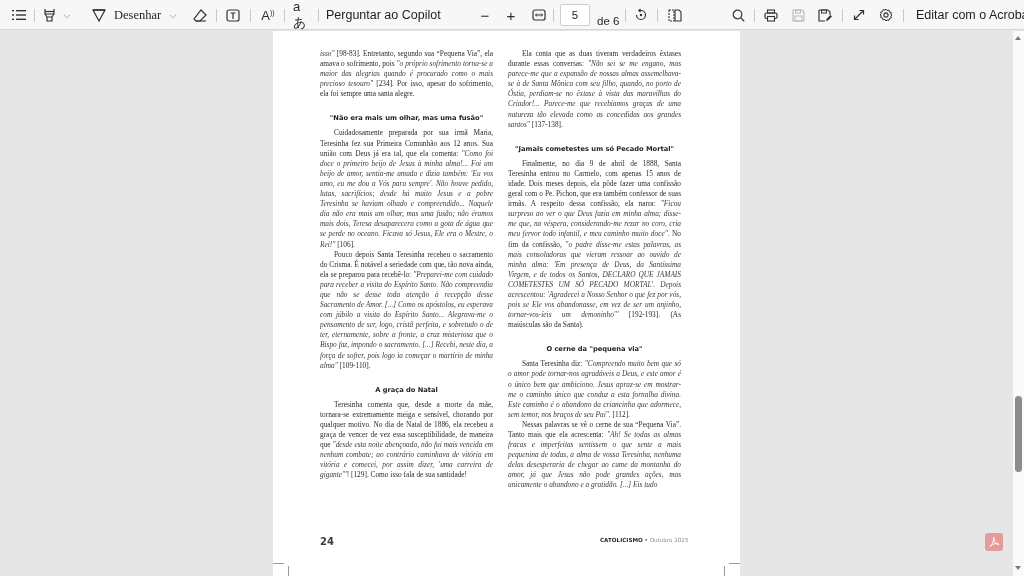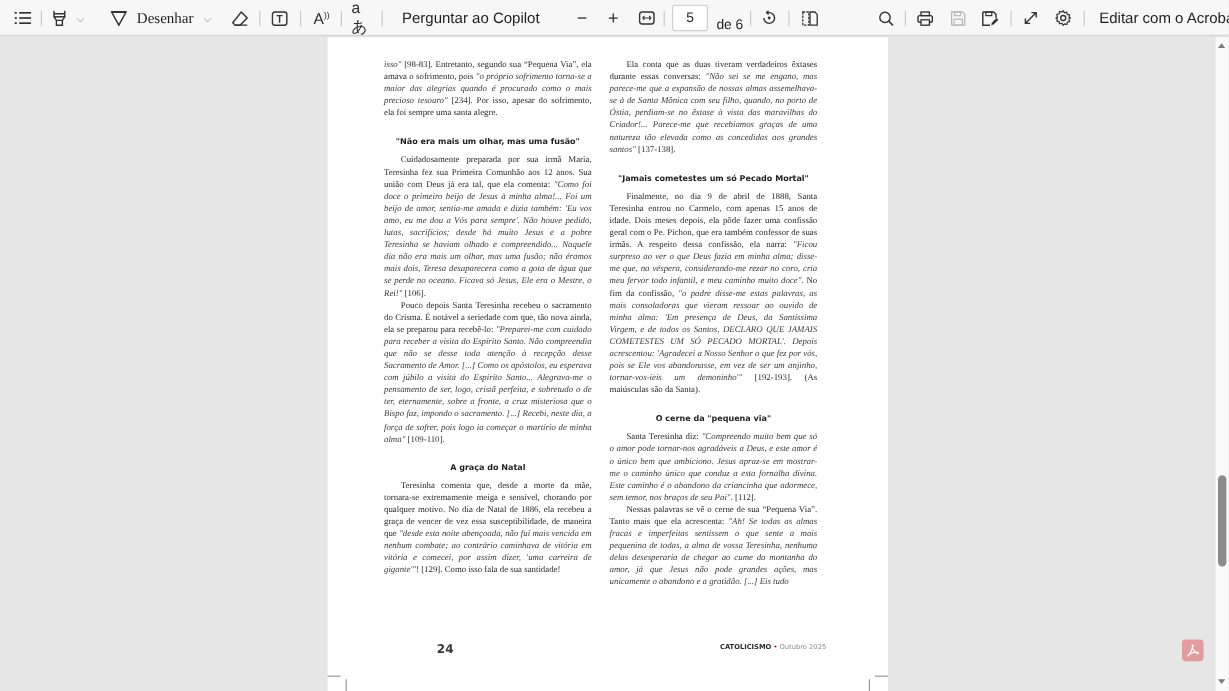--- a/index.html
+++ b/index.html
@@ -42,21 +42,21 @@
   .col em, .col i { font-style: italic; color: #3a3a3a; }
   .sub {
     font-family: "DejaVu Sans", "Liberation Sans", sans-serif; font-weight: bold;
     font-size: 6.7px; text-align: center; color: #1e1e1e; line-height: 10px;
   }
   .gap { height: 10px; }
   .gap2 { height: 14px; }
 
   .folio {
     position: absolute; left: 47px; top: 505px; font-family: "DejaVu Sans", sans-serif;
-    font-weight: bold; font-size: 10px; color: #3a3a3a; margin-left: 44px;
+    font-weight: bold; font-size: 10px; color: #3a3a3a;
   }
   .masthead {
     position: absolute; left: 327px; top: 506px; font-family: "DejaVu Sans", sans-serif;
     font-size: 5.6px; color: #555; white-space: nowrap;
   }
   .masthead .brand { font-weight: bold; color: #2a2a2a; }
   .masthead .dot { color: #c8102e; }
   .masthead .issue { color: #8a8a8a; }
 
   .crop { position: absolute; background: #9a9a9a; }
@@ -135,21 +135,21 @@
   <div class="tb" style="left:259px;width:18px;font-size:13px;">
     <span>A<sup style="font-size:7px;">))</sup></span>
   </div>
   <div class="sep" style="left:284px;"></div>
 
   <div class="tb" style="left:293px;width:20px;font-size:13px;">
     <span>aあ</span>
   </div>
   <div class="sep" style="left:318px;"></div>
 
-  <div class="tb label" style="left:335px;">
+  <div class="tb label" style="left:326px;">
       <span>Perguntar ao Copilot</span>
     </div>
 
   <div class="tb" style="left:478px;width:14px;font-size:15px;">
       <span>−</span>
     </div>
   <div class="tb" style="left:504px;width:14px;font-size:15px;">
       <span>+</span>
     </div>
   <div class="tb" style="left:531px;width:16px;">

